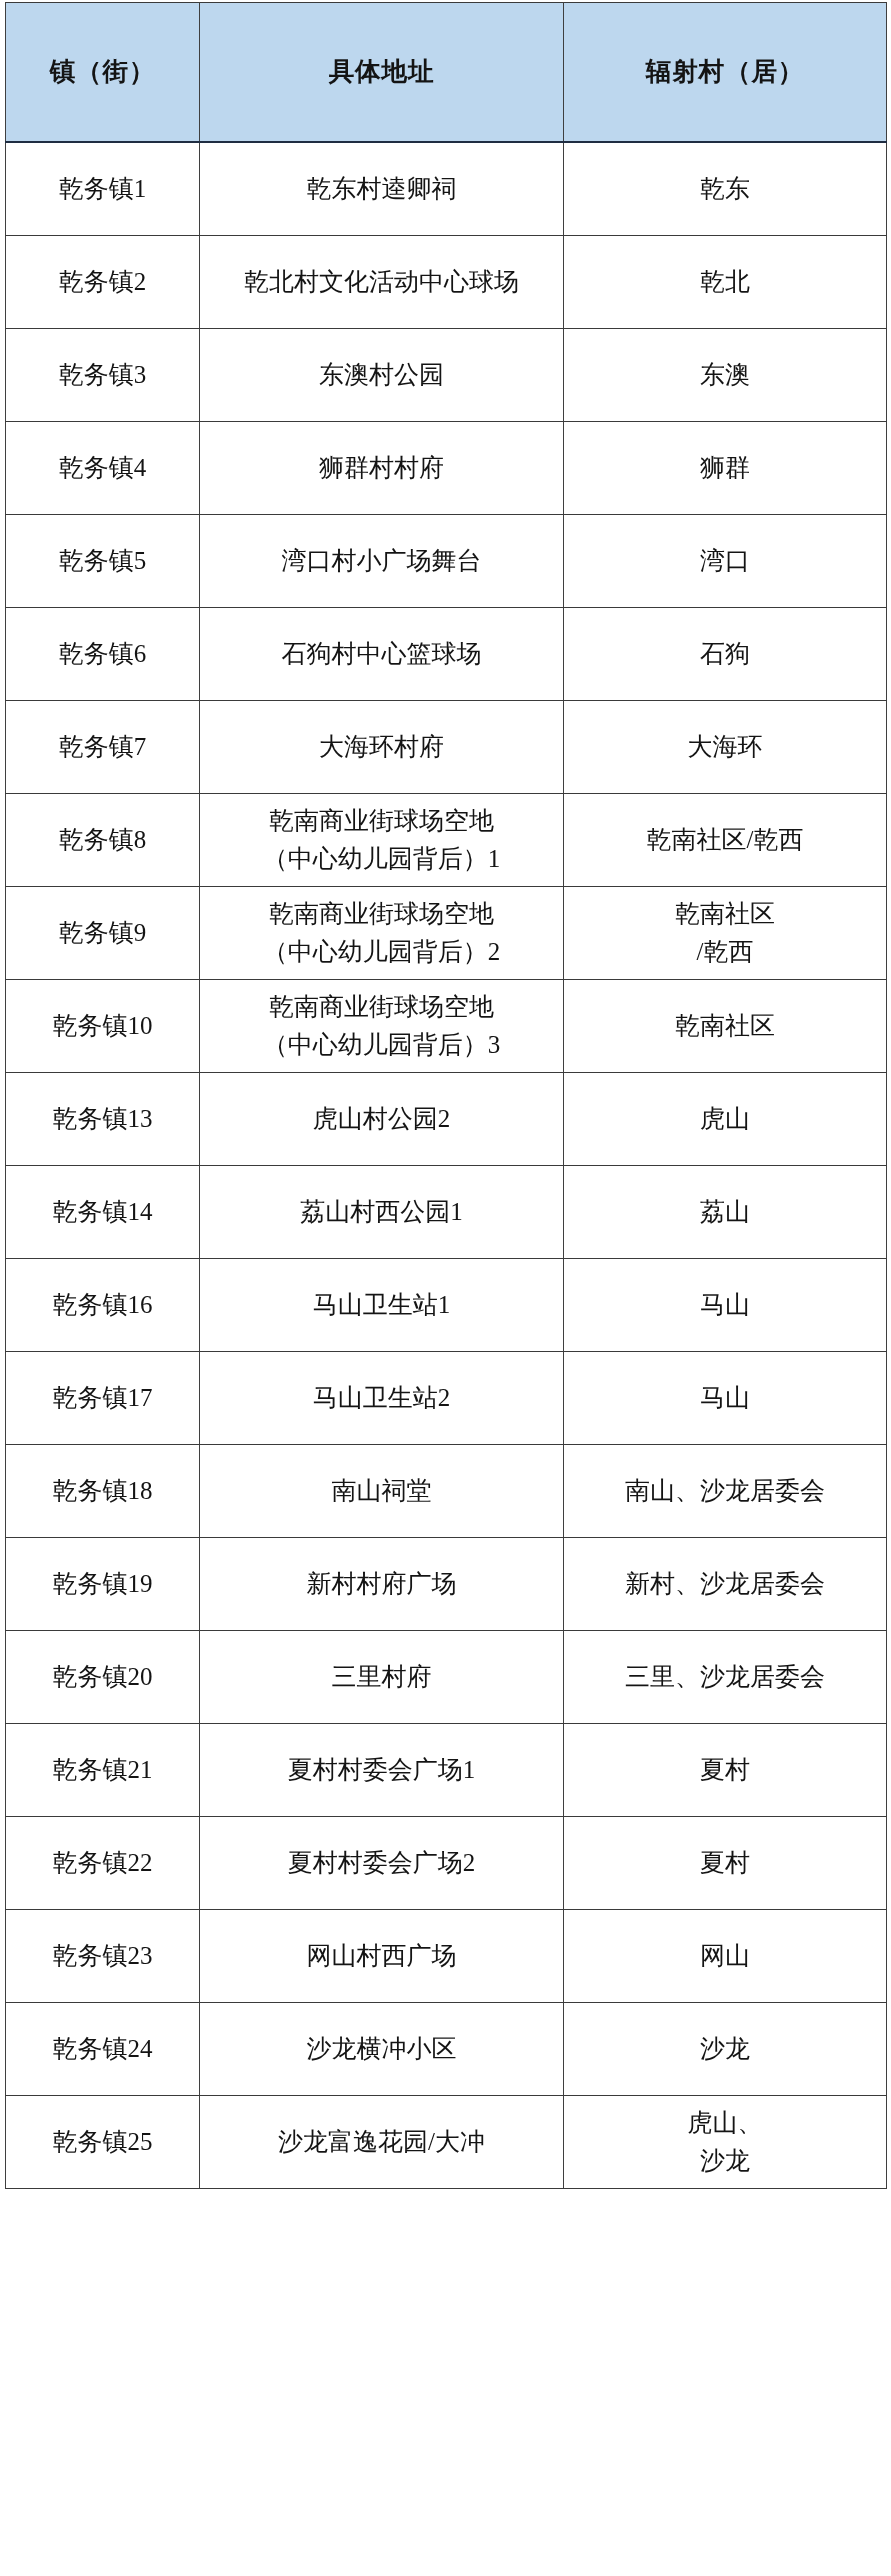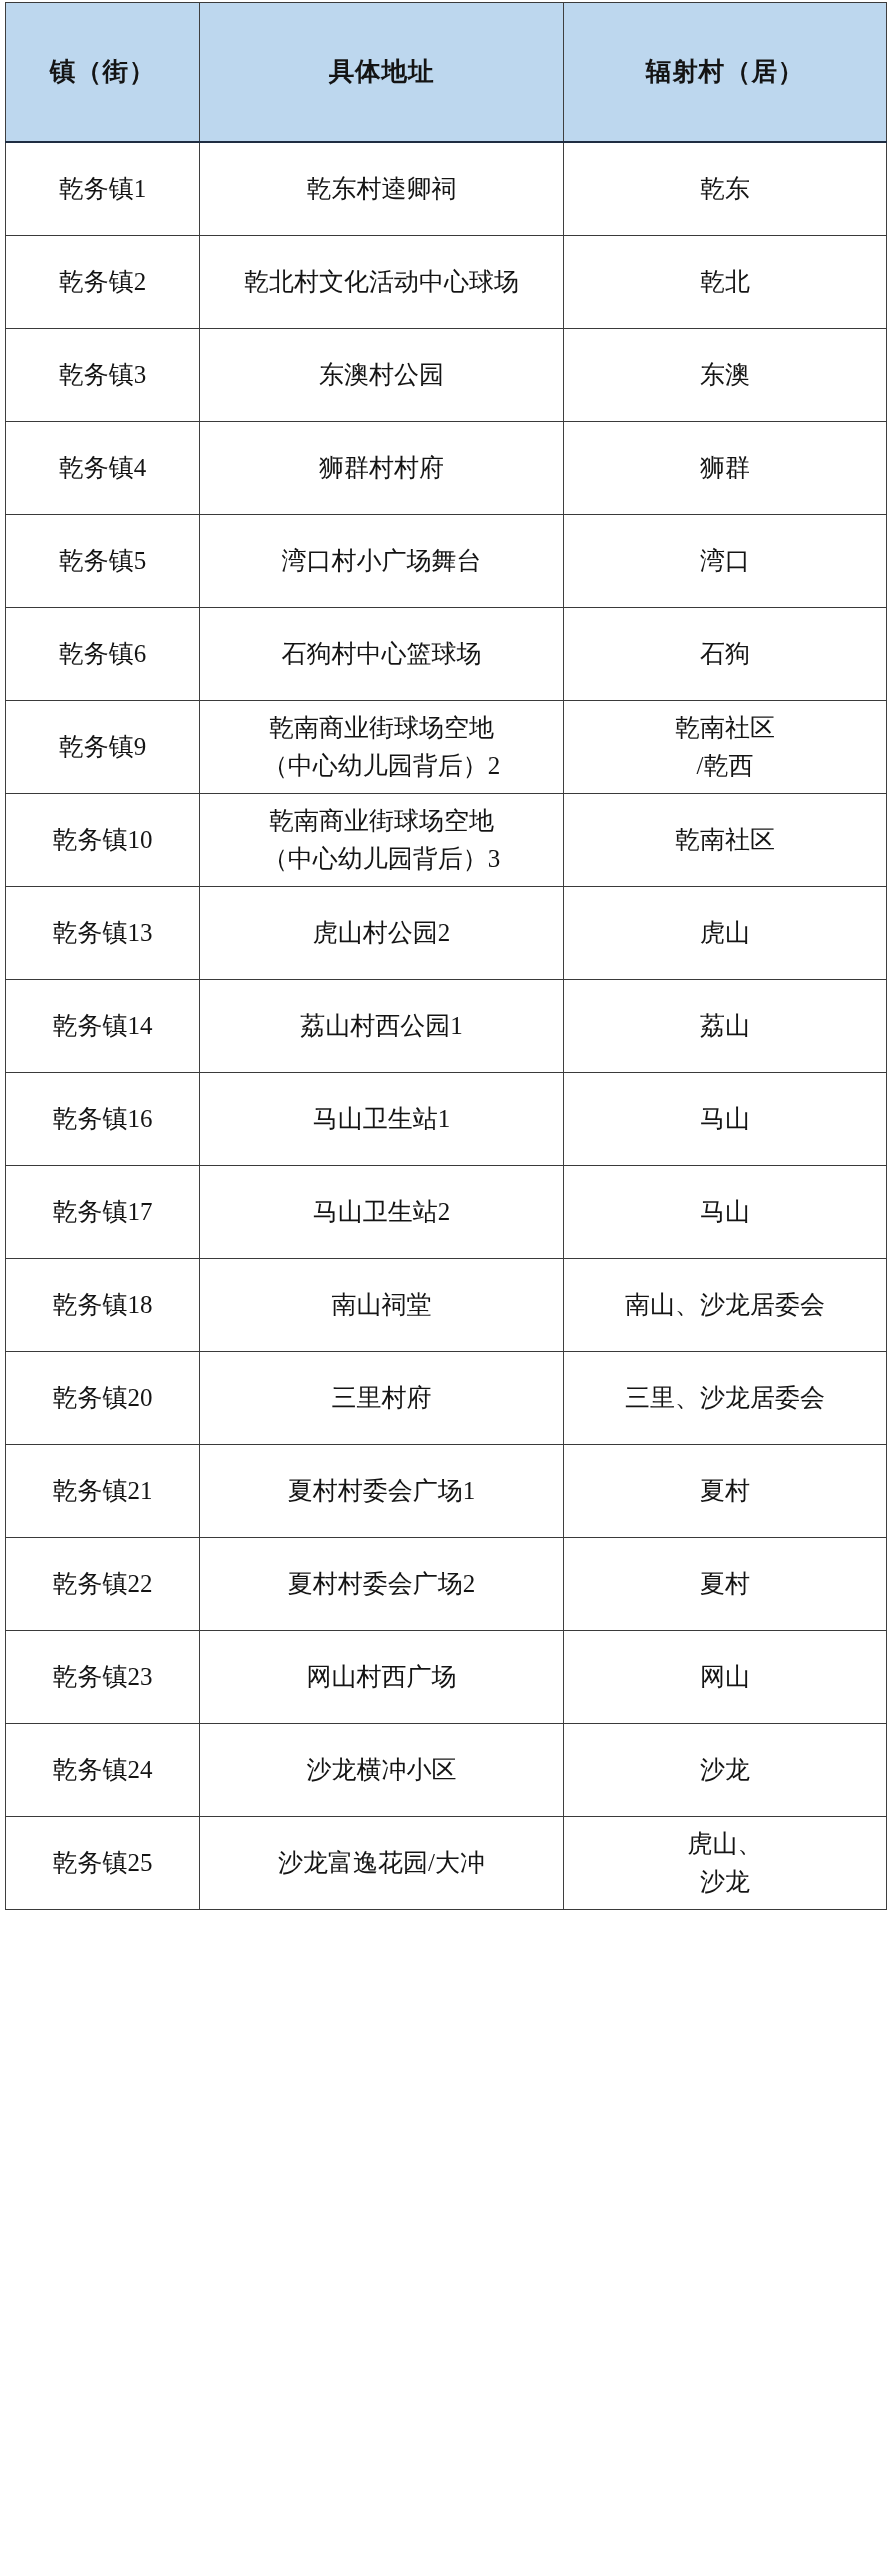--- a/index.html
+++ b/index.html
@@ -97,20 +97,31 @@
           <td>乾务镇5</td>
           <td>湾口村小广场舞台</td>
           <td>湾口</td>
         </tr>
         <tr>
           <td>乾务镇6</td>
           <td>石狗村中心篮球场</td>
           <td>石狗</td>
         </tr>
         <tr>
+          <td>乾务镇7</td>
+          <td>大海环村府</td>
+          <td>大海环</td>
+        </tr>
+        <tr>
+          <td>乾务镇8</td>
+          <td>乾南商业街球场空地
+（中心幼儿园背后）1</td>
+          <td>乾南社区/乾西</td>
+        </tr>
+        <tr>
           <td>乾务镇9</td>
           <td>乾南商业街球场空地
 （中心幼儿园背后）2</td>
           <td>乾南社区
 /乾西</td>
         </tr>
         <tr>
           <td>乾务镇10</td>
           <td>乾南商业街球场空地
 （中心幼儿园背后）3</td>
@@ -135,20 +146,25 @@
           <td>乾务镇17</td>
           <td>马山卫生站2</td>
           <td>马山</td>
         </tr>
         <tr>
           <td>乾务镇18</td>
           <td>南山祠堂</td>
           <td>南山、沙龙居委会</td>
         </tr>
         <tr>
+          <td>乾务镇19</td>
+          <td>新村村府广场</td>
+          <td>新村、沙龙居委会</td>
+        </tr>
+        <tr>
           <td>乾务镇20</td>
           <td>三里村府</td>
           <td>三里、沙龙居委会</td>
         </tr>
         <tr>
           <td>乾务镇21</td>
           <td>夏村村委会广场1</td>
           <td>夏村</td>
         </tr>
         <tr>

